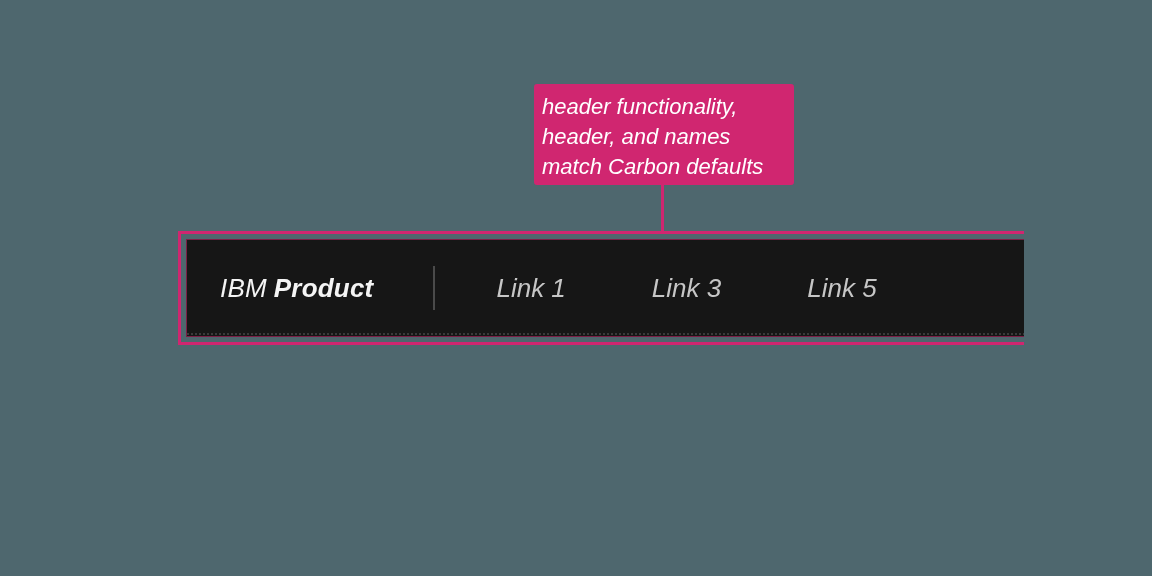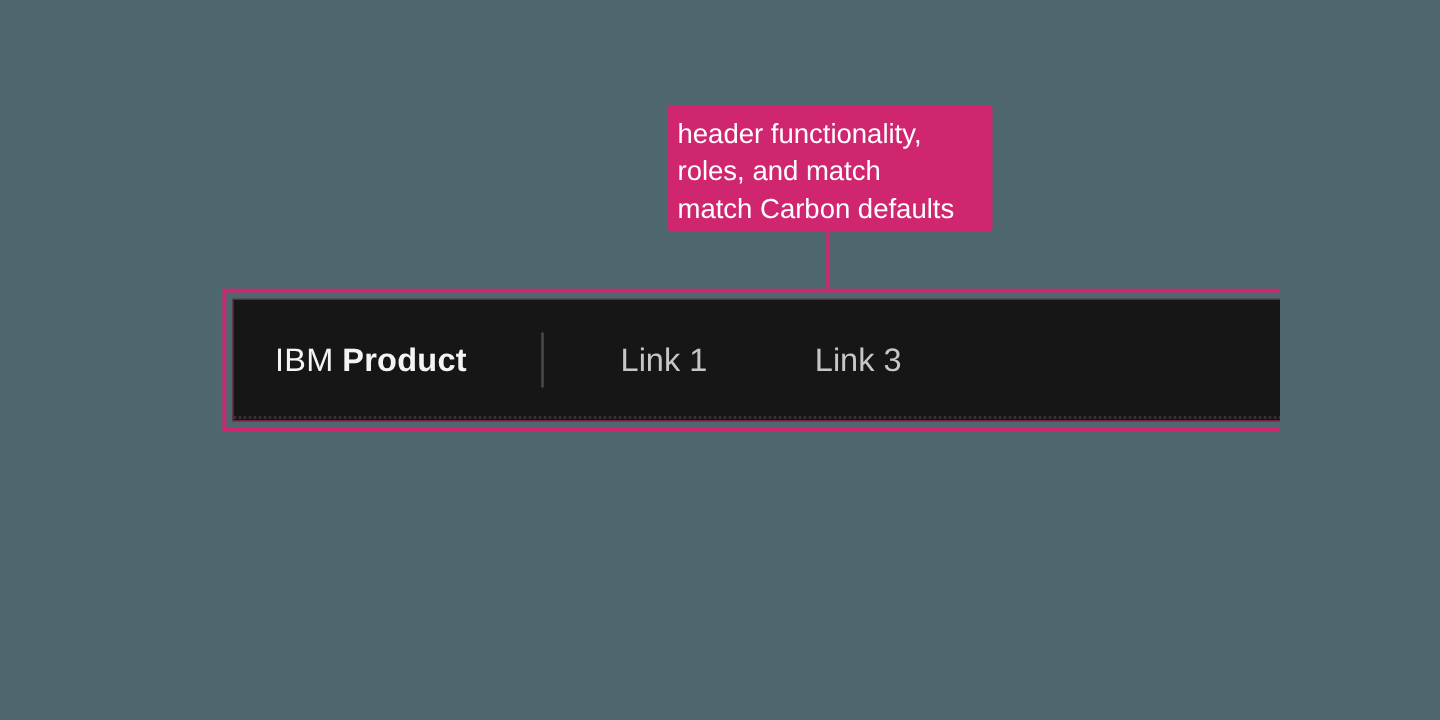--- a/index.html
+++ b/index.html
@@ -10,20 +10,21 @@
     font-family: "Liberation Sans", sans-serif;
     background: var(--background, #4e676e);
     overflow: hidden;
   }
 
   .canvas {
     position: relative;
     width: 1024px;
     height: 576px;
     overflow: hidden;
+    font-style: italic;
   }
 
   
   .callout {
     position: absolute;
     left: 534px;
     top: 84px;
     width: 260px;
     height: 101px;
     background: var(--magenta, #d02670);
@@ -119,21 +120,21 @@
     border-top: 2px dotted #3a3a3a;
   }
 </style>
 </head>
 <body>
 
 <div class="canvas">
 
   <div class="callout">
     <div class="line">header functionality,</div>
-    <div class="line">roles, and match</div>
+    <div class="line">header, and names</div>
     <div class="line">match Carbon defaults</div>
   </div>
 
   <div class="connector"></div>
 
   <div class="outline">
 
     <header class="header">
 
       <a class="brand">
@@ -142,20 +143,23 @@
 
       <div class="divider"></div>
 
       <ul class="nav">
         <li>
           <a>Link 1</a>
         </li>
         <li>
           <a>Link 3</a>
         </li>
+        <li>
+          <a>Link 5</a>
+        </li>
       </ul>
 
       <div class="dotted-edge"></div>
 
     </header>
   </div>
 
 </div>
 
 </body></html>

